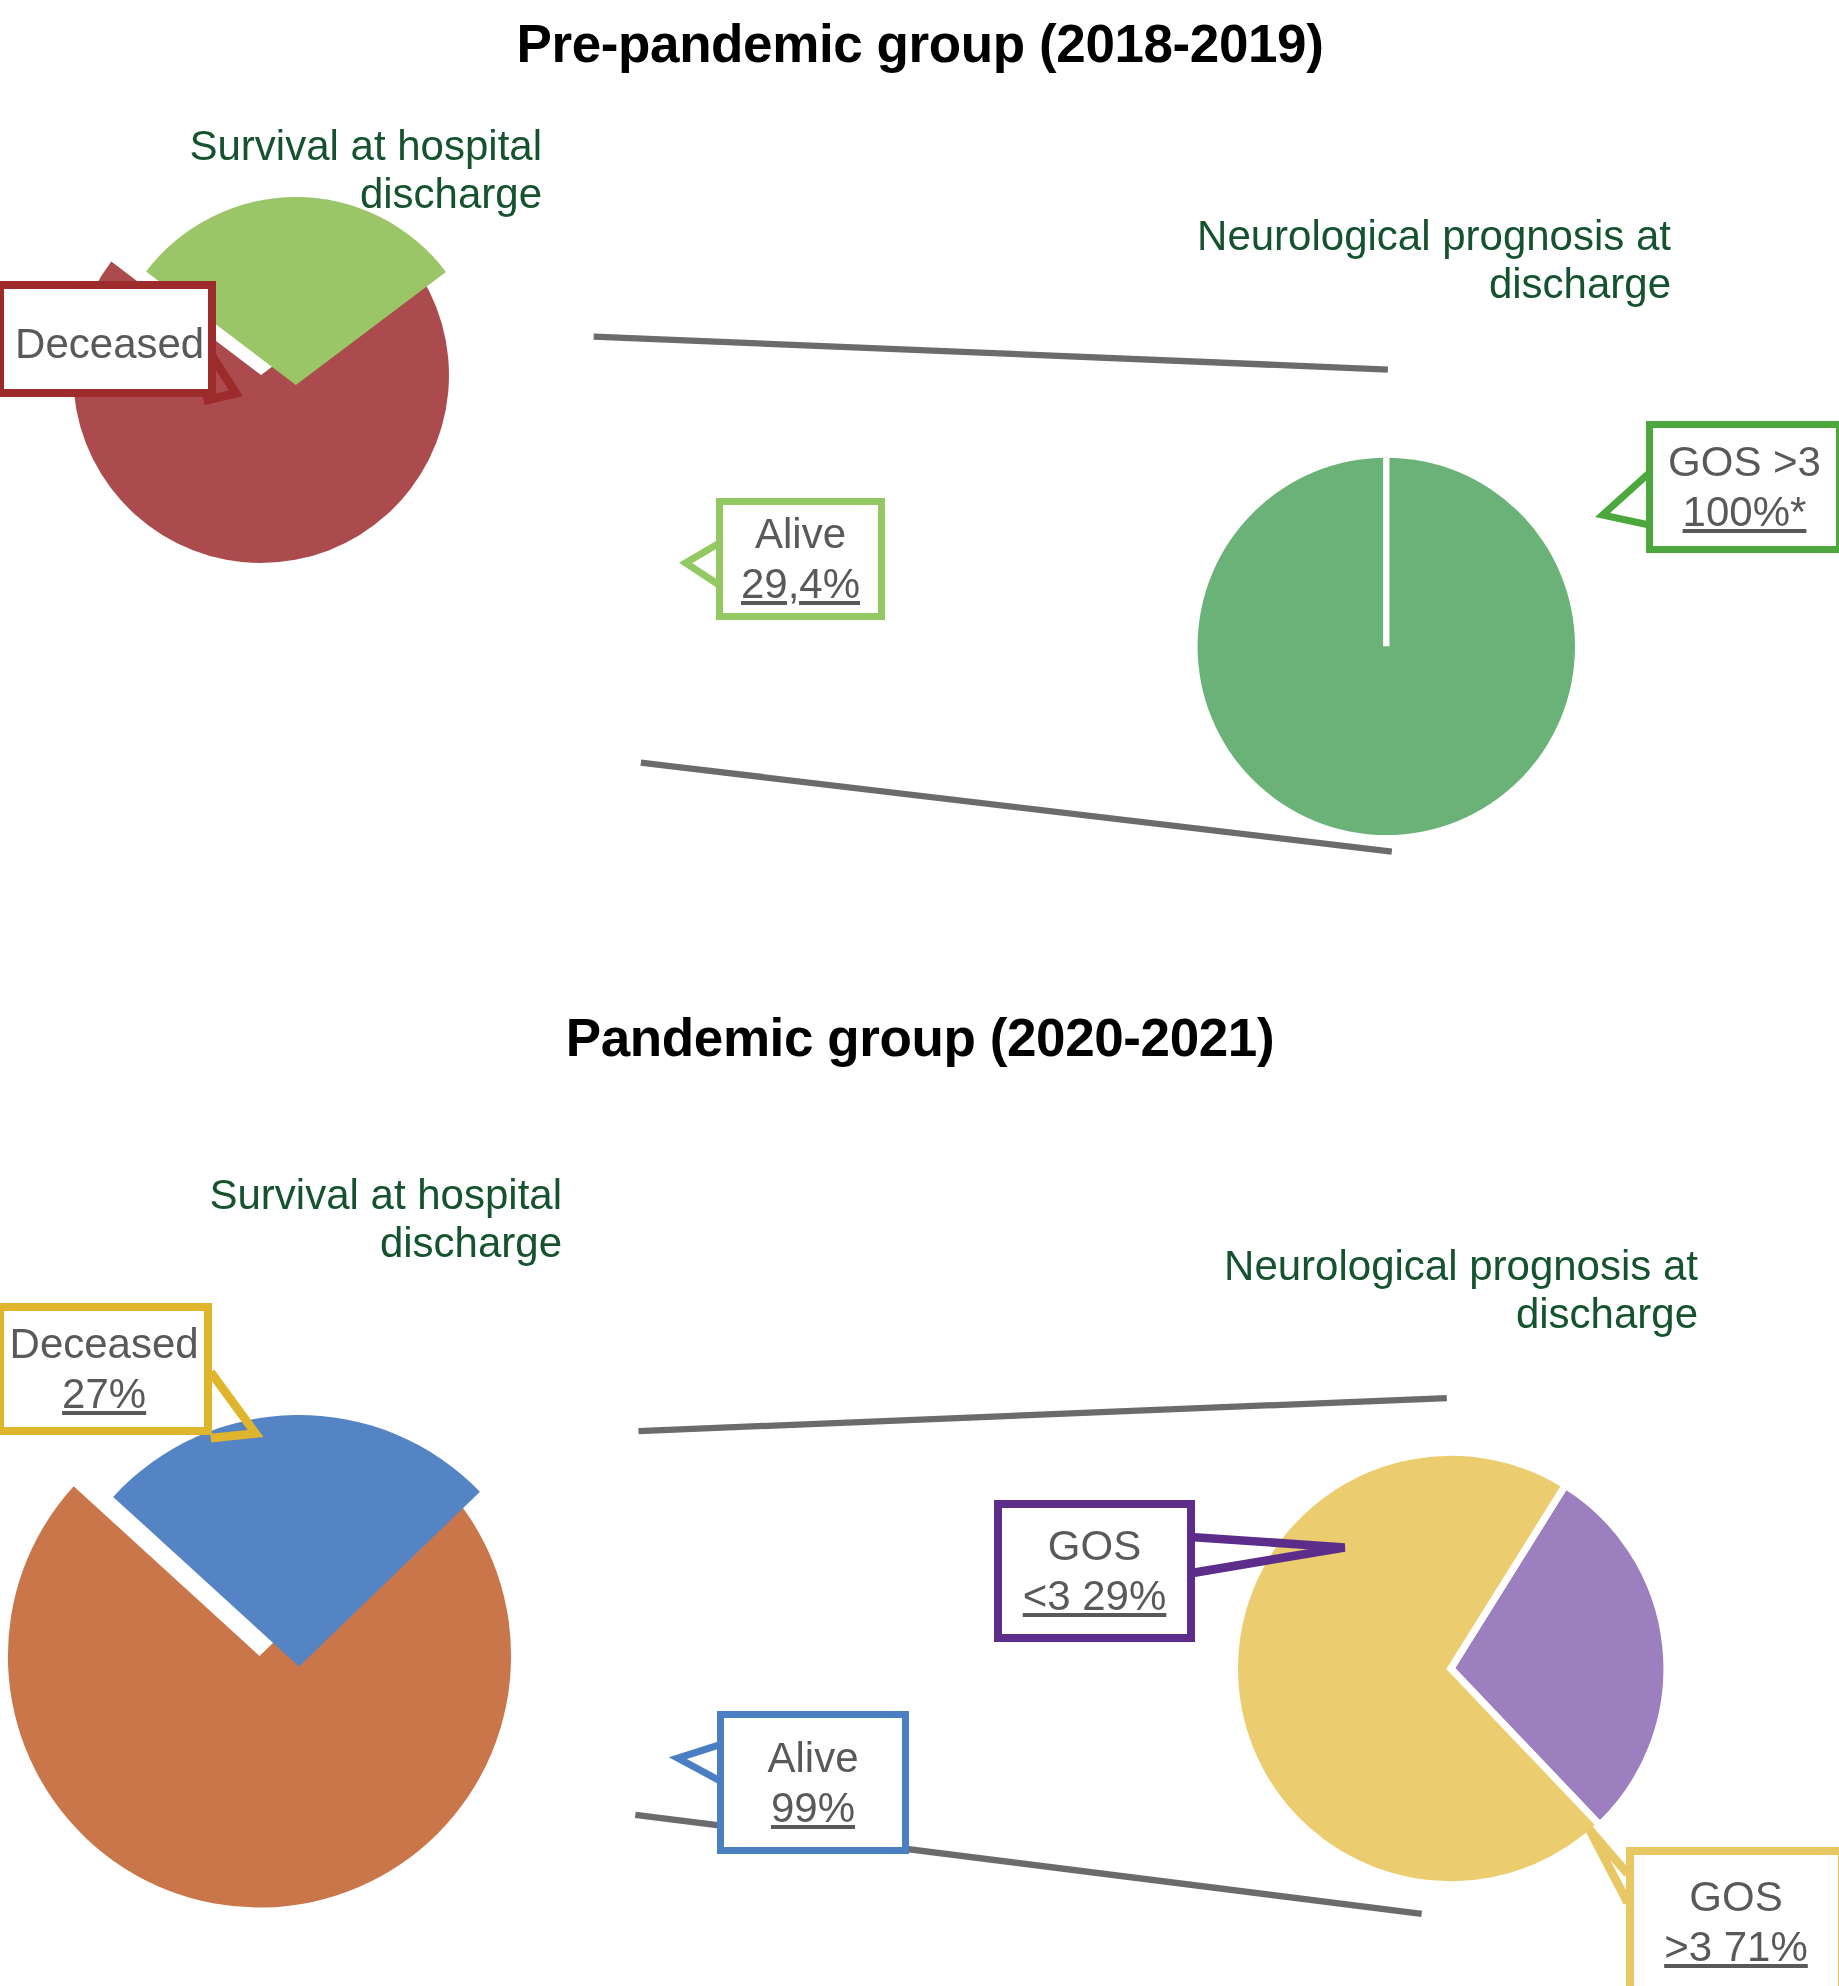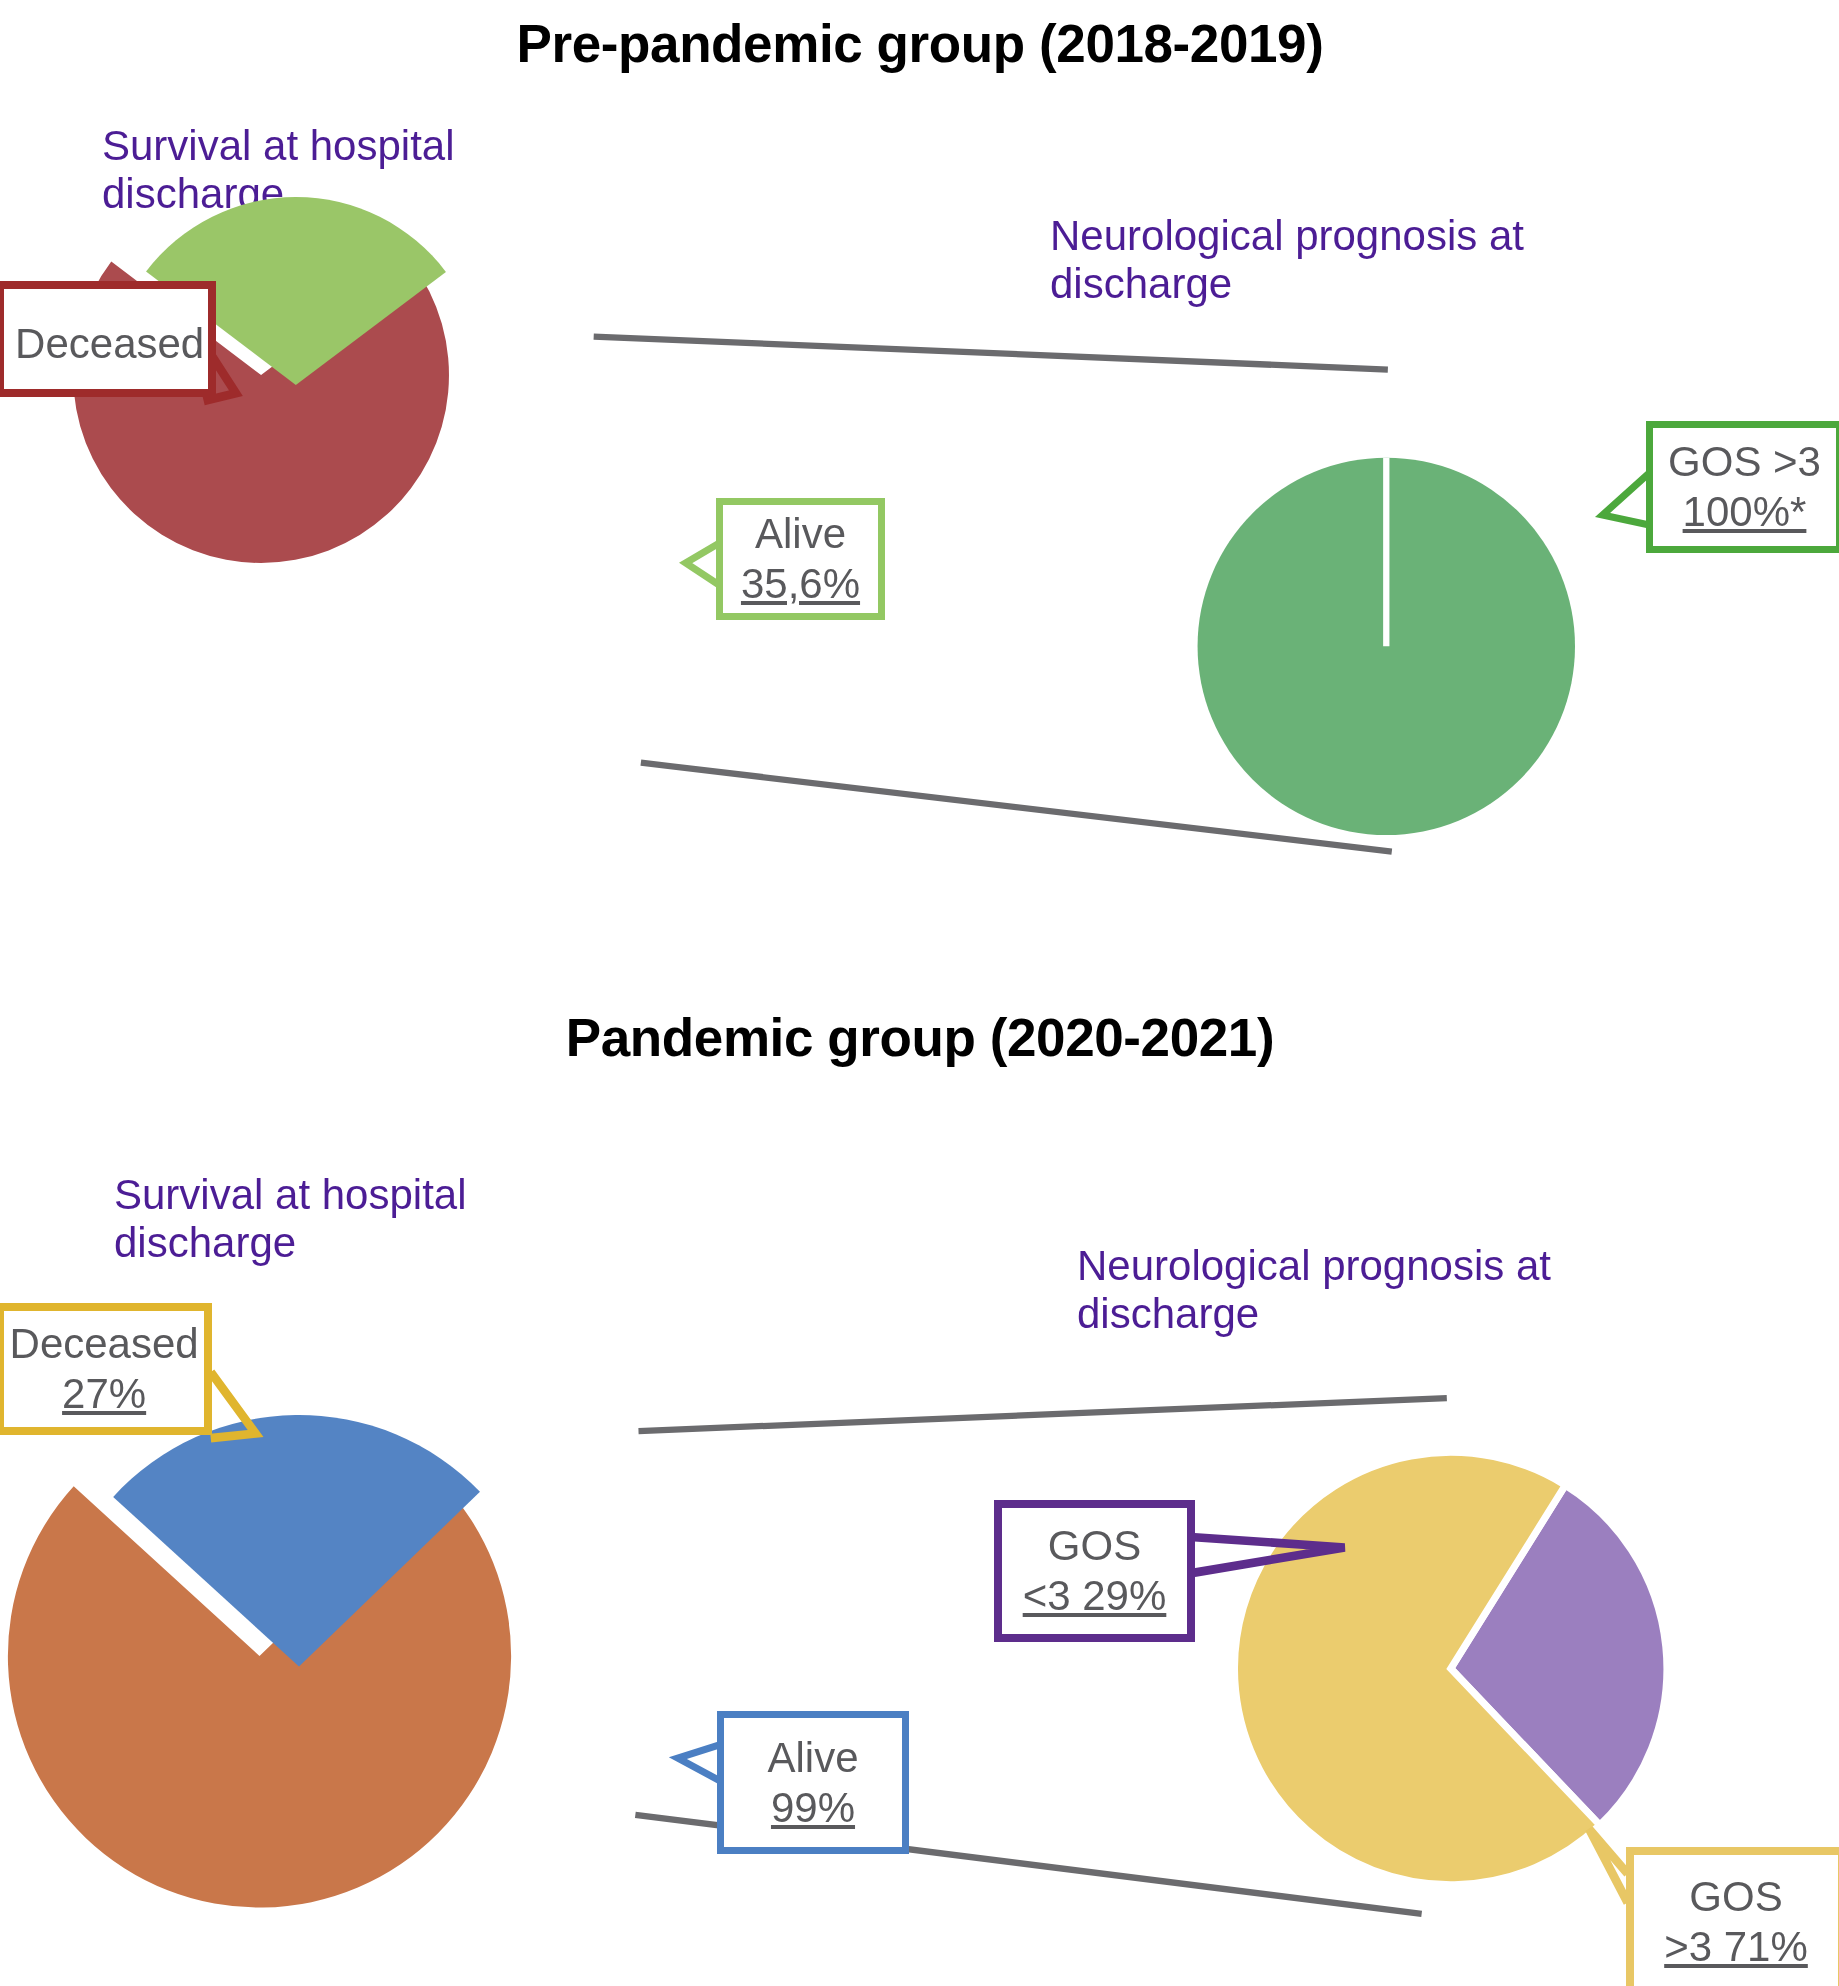--- a/index.html
+++ b/index.html
@@ -29,22 +29,22 @@
     color: #000000;
     letter-spacing: -0.4px;
   }
   #title-pre  { top: 13px;    left: 0; }
   #title-pan  { top: 1007px; left: 0; }
 
   
   .chart-caption {
     position: absolute;
     font-size: 42px;
-    color: #4c1d95;
-    text-align: left;
+    color: #14532d;
+    text-align: right;
     line-height: 1.15;
   }
   #cap-pre-left   { left: 102px;  top: 122px;  width: 440px; }
   #cap-pre-right  { left: 1050px; top: 212px;  width: 621px; }
   #cap-pan-left   { left: 114px;  top: 1171px; width: 448px; }
   #cap-pan-right  { left: 1077px; top: 1242px; width: 621px; }
 
   
   #stage {
     position: absolute;
@@ -167,21 +167,21 @@
     <path fill="none" stroke="#E8C765" stroke-width="11" d="M 2070 2383 L 2021 2326 L 2070 2420"></path>
   </svg>
 
   <div class="callout" id="co-pre-deceased">
     <span>Deceased</span>
     <span class="l2"></span>
   </div>
 
   <div class="callout" id="co-pre-alive">
     <span>Alive</span>
-    <span class="l2">35,6%</span>
+    <span class="l2">29,4%</span>
   </div>
 
   <div class="callout" id="co-pre-gos">
     <span>GOS &gt;3</span>
     <span class="l2">100%*</span>
   </div>
 
   <div class="callout" id="co-pan-deceased">
     <span>Deceased</span>
     <span class="l2">27%</span>

